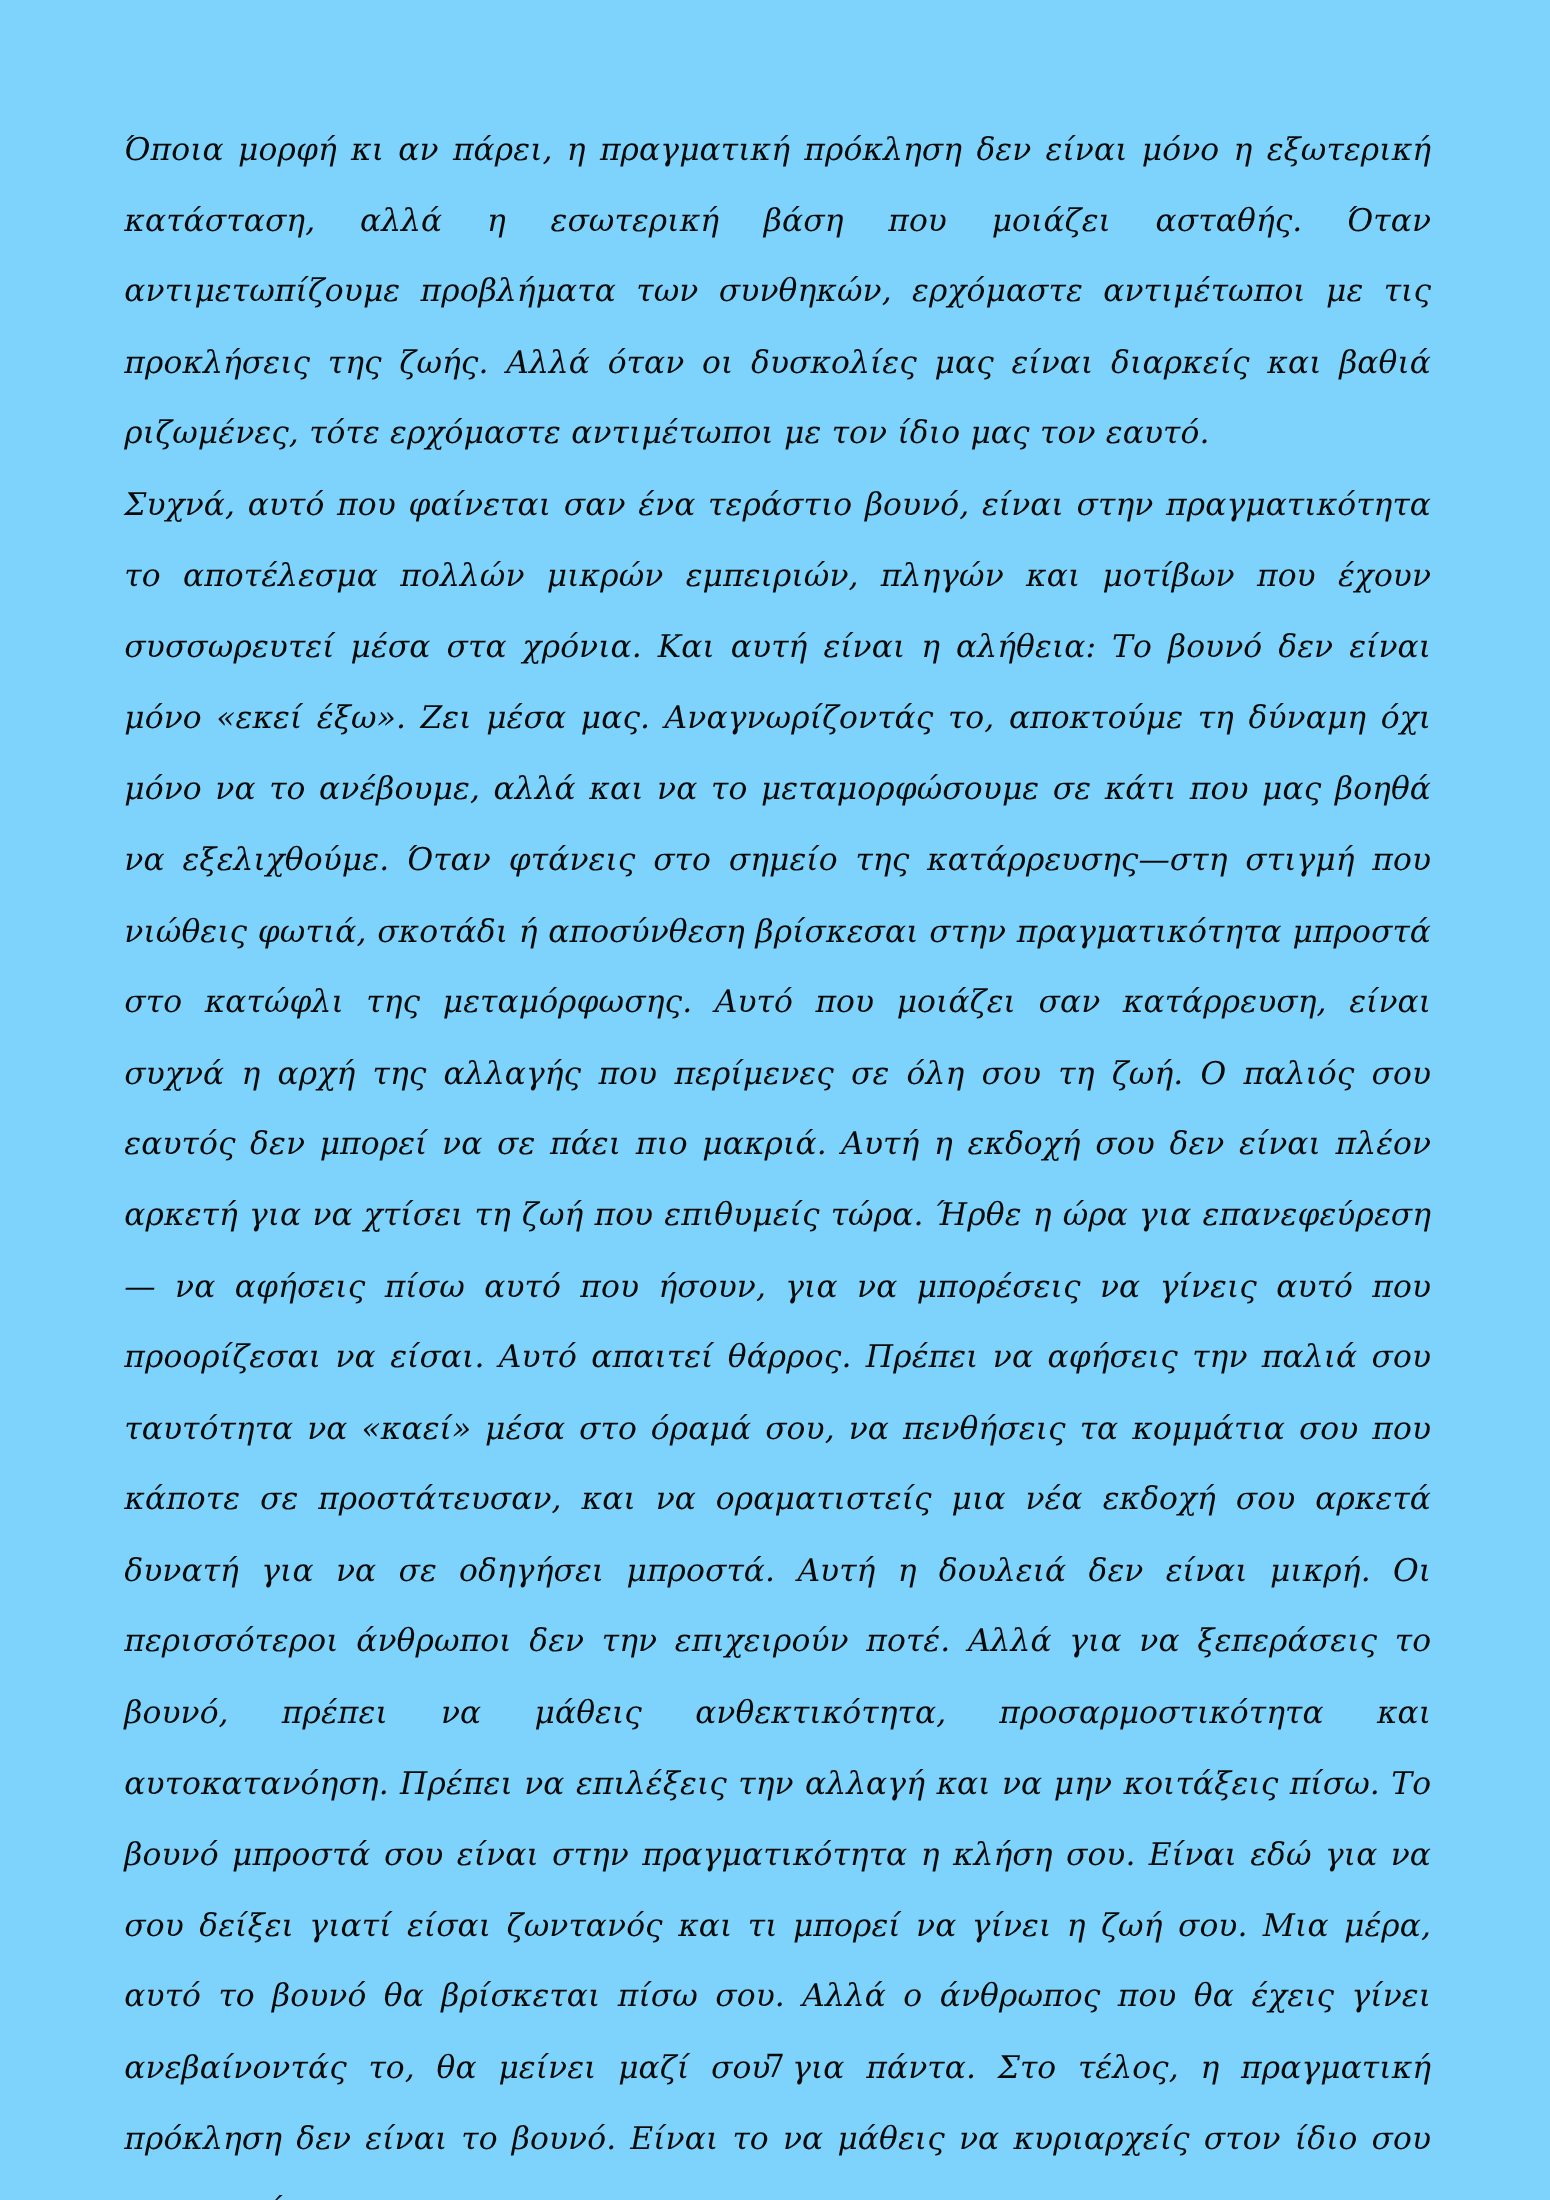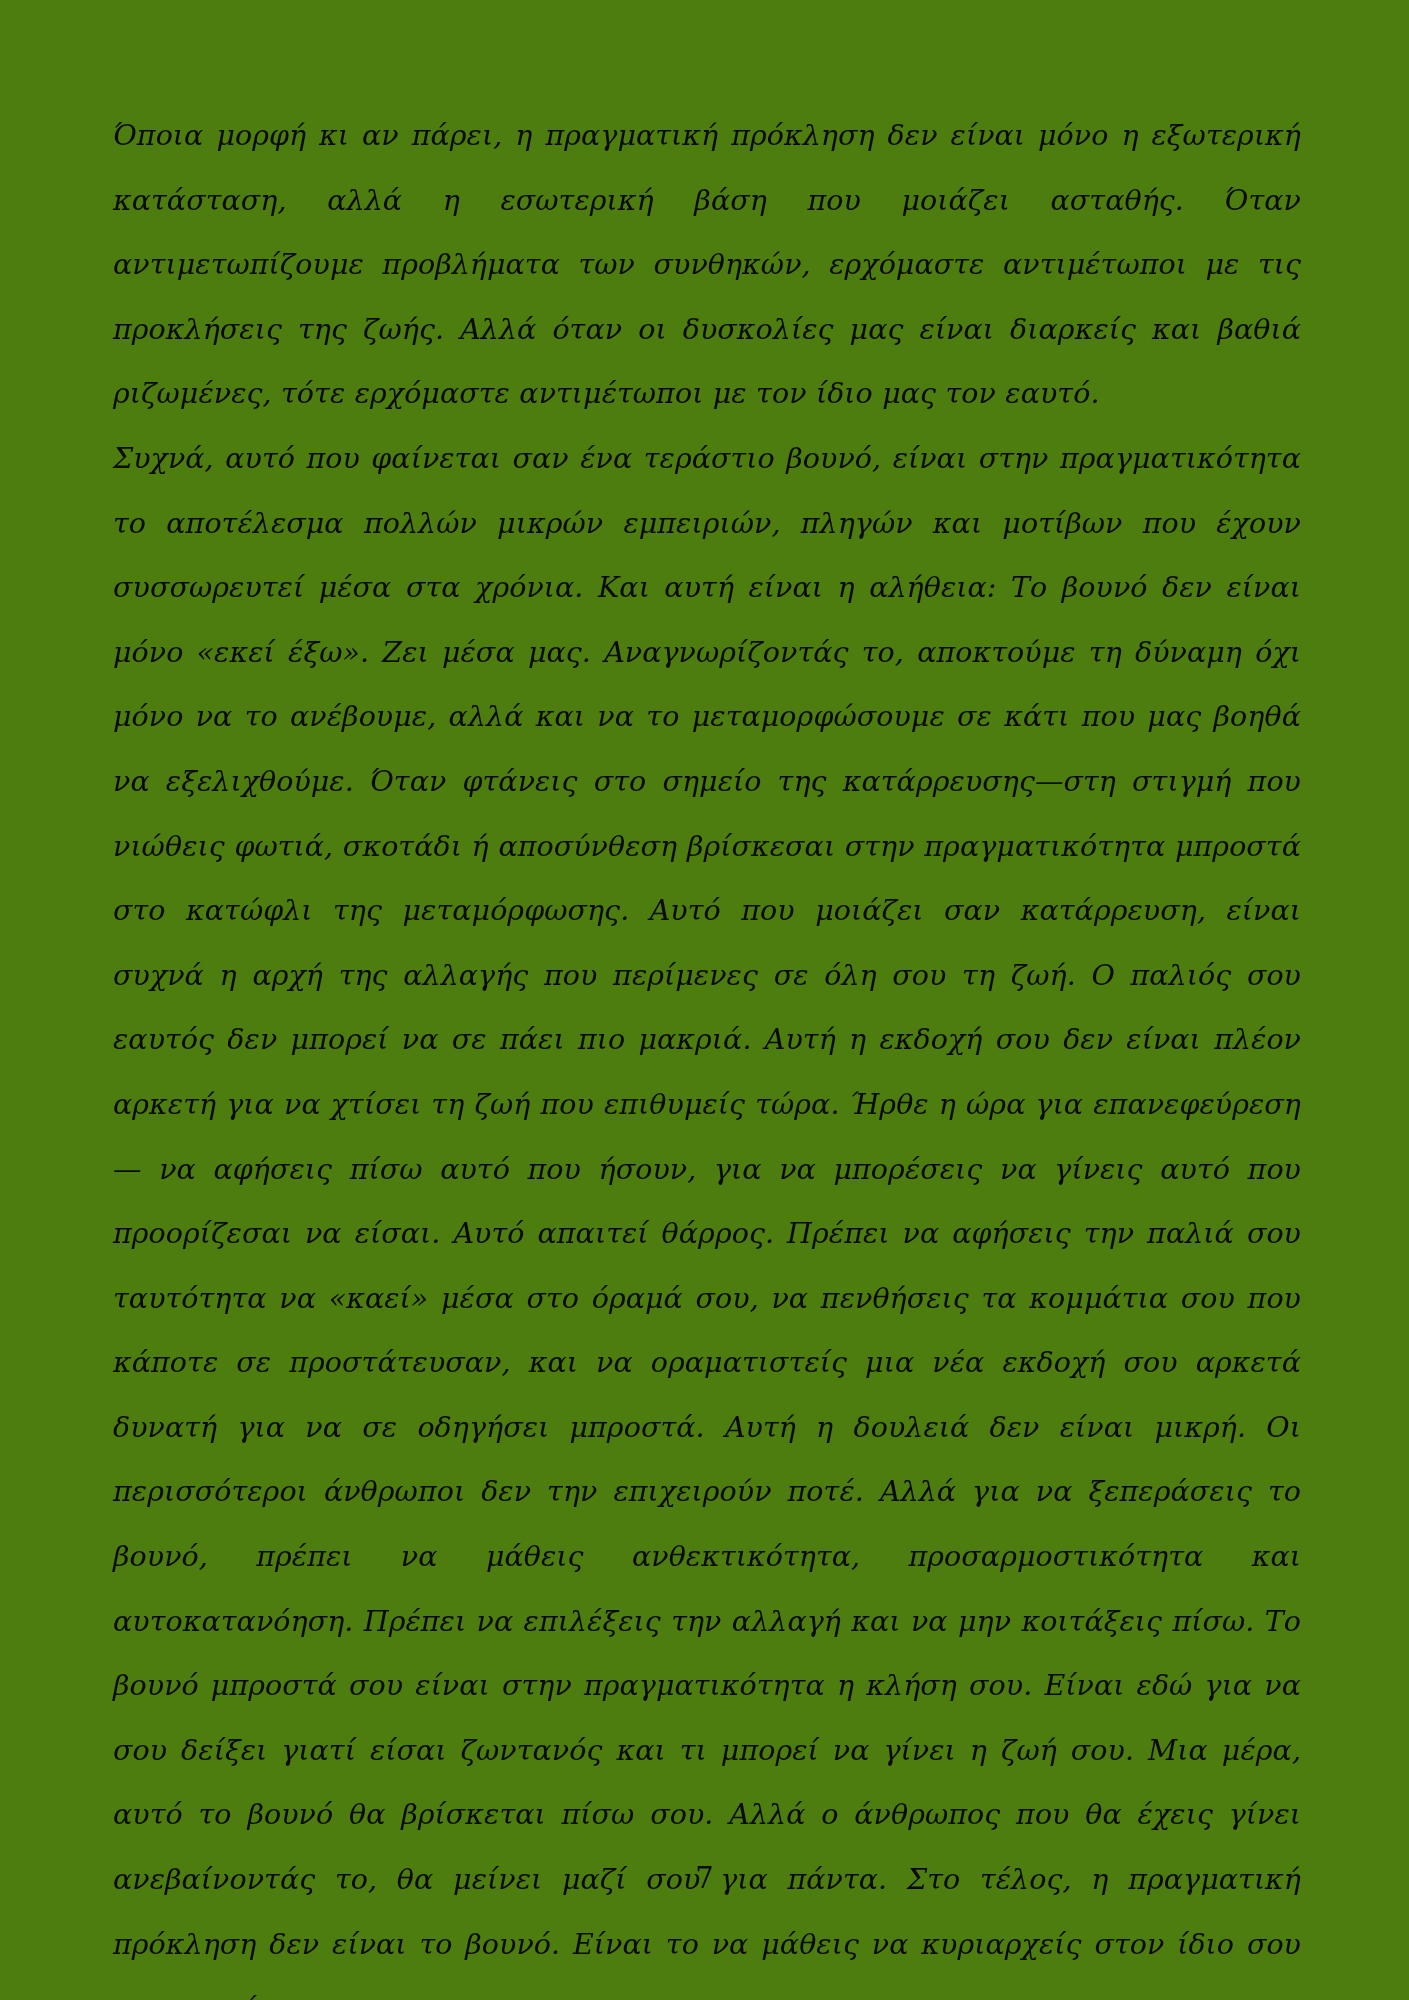--- a/index.html
+++ b/index.html
@@ -5,21 +5,21 @@
 <style>
   html, body {
     margin: 0;
     padding: 0;
     background: #ffffff;
   }
   .page {
     position: relative;
     width: 1409px;
     height: 2000px;
-    background: #4d7c0f;
+    background: #7dd3fc;
     margin: 0 auto;
     overflow: hidden;
     box-sizing: border-box;
   }
   .text-column {
     position: absolute;
     left: 113px;
     top: 104px;
     width: 1188px;
   }

